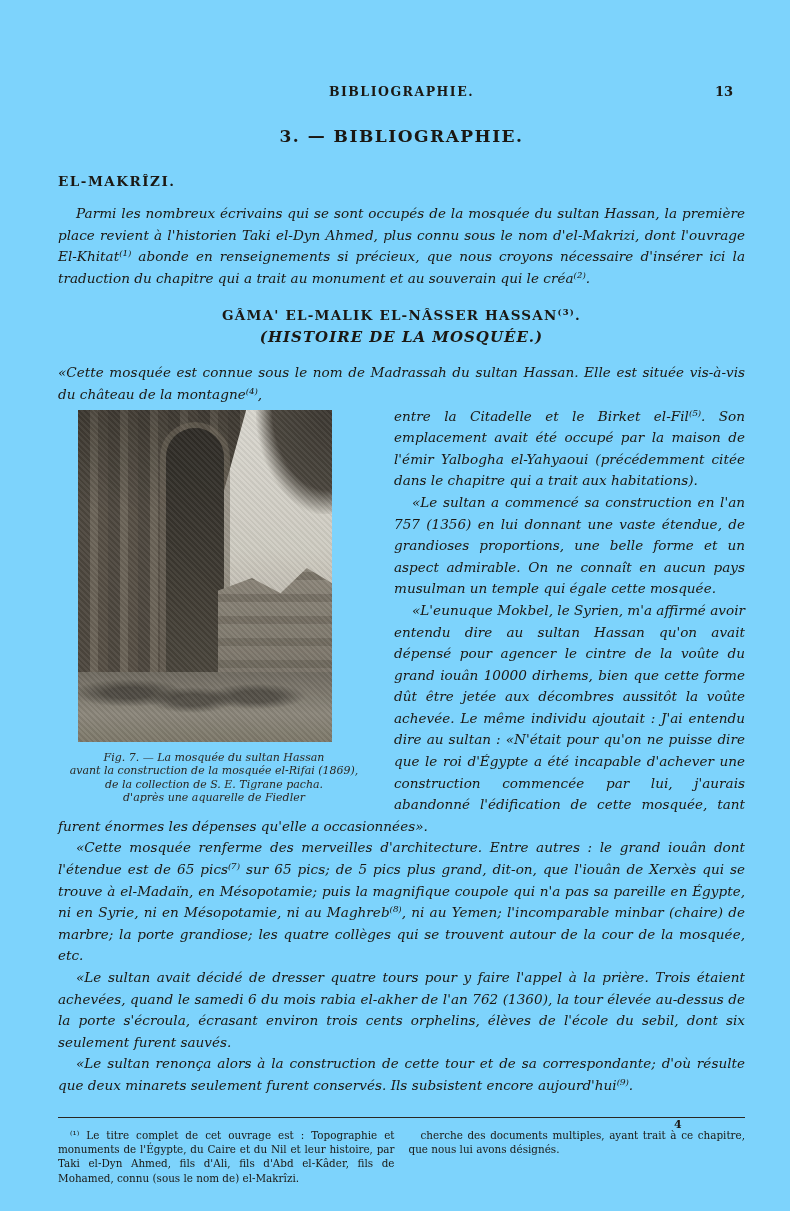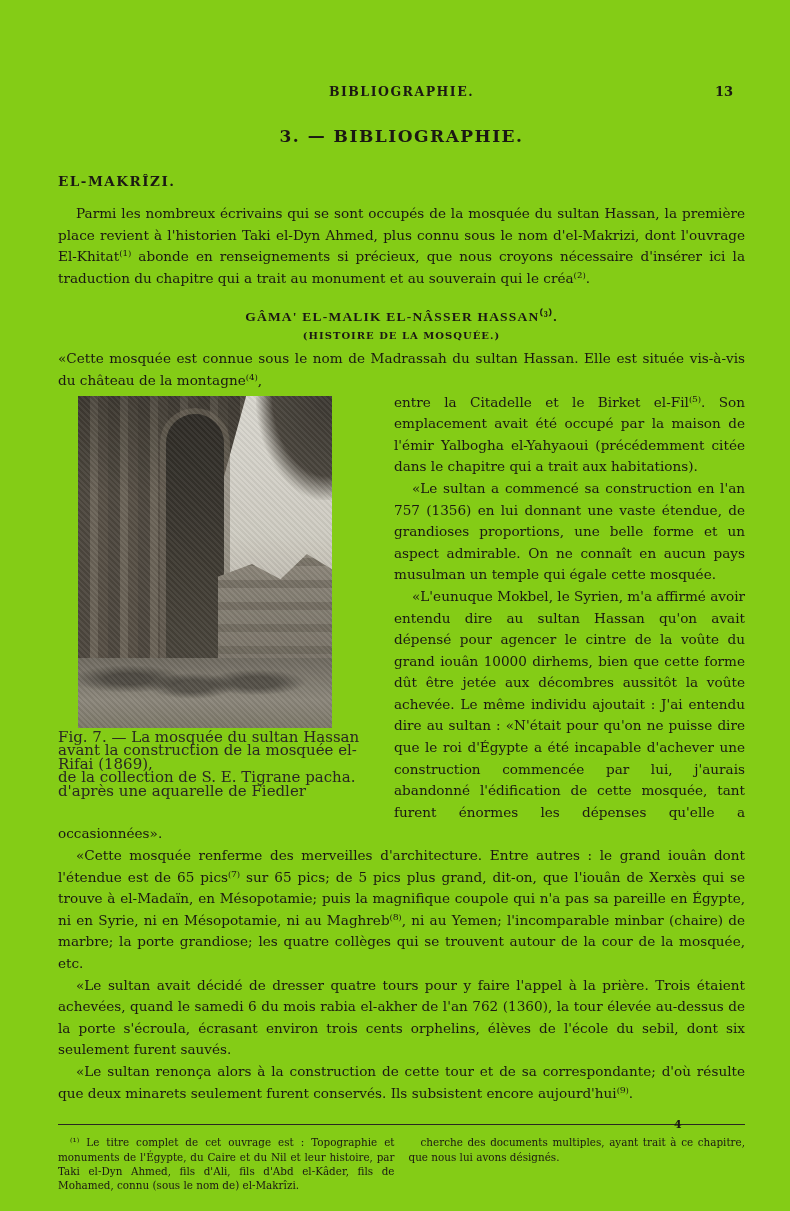--- a/index.html
+++ b/index.html
@@ -1,20 +1,20 @@
 <!DOCTYPE html>
 <html><head>
 <meta charset="utf-8">
 <style>
   html,body{margin:0;padding:0;background:#e8e6e0;}
   .page{
     position:relative;
     width:790px;height:1211px;
     margin:0 auto;
-    background:#84cc16;
+    background:#7dd3fc;
     color:#1b1813;
     font-family:"DejaVu Serif","Liberation Serif",serif;
     overflow:hidden;
   }
   .content{position:absolute;left:58px;top:0;width:687px;}
 
   
   .running{position:relative;height:16px;margin-top:84px;}
   .running .rh-title{
     position:absolute;left:0;right:0;text-align:center;
@@ -29,34 +29,34 @@
     text-align:center;font-weight:bold;font-size:17px;
     letter-spacing:1.5px;margin:26px 0 0 0;
   }
   .author{
     text-align:left;font-weight:bold;font-size:13.5px;
     letter-spacing:1.5px;margin:27px 0 0 0;
   }
 
   p{margin:0;}
   .body-text{
-    font-size:13.6px;line-height:21.6px;text-align:justify;
+    font-size:13.6px;line-height:21.6px;text-align:justify;font-style:italic;
   }
   .body-text p{text-indent:18px;}
   .body-text p.cont{text-indent:0;}
 
   .intro{margin-top:14px;}
 
   .chap-head{
     text-align:center;font-weight:bold;font-size:13.5px;
-    letter-spacing:1.2px;margin:18px 0 0 0;font-family:Liberation Serif, serif;
+    letter-spacing:1.2px;margin:18px 0 0 0;
   }
   .chap-sub{
-    text-align:center;font-weight:bold;
-    font-size:10px;letter-spacing:1px;margin:5px 0 7px 0;
+    text-align:center;font-weight:bold;font-style:italic;
+    font-size:15px;letter-spacing:1px;margin:5px 0 16px 0;
   }
 
   
   .flow{overflow:visible;}
   .figure{
     float:left;width:330px;margin:4px 6px 4px 0;
   }
   .fig-image{
     position:relative;width:254px;height:332px;margin-left:20px;
     background:#c9c6bd;overflow:hidden;
@@ -95,22 +95,22 @@
       radial-gradient(ellipse at 20% 30%,rgba(40,37,32,.55) 0 8%,rgba(40,37,32,0) 20%),
       radial-gradient(ellipse at 45% 40%,rgba(40,37,32,.5) 0 10%,rgba(40,37,32,0) 22%),
       radial-gradient(ellipse at 70% 35%,rgba(40,37,32,.5) 0 9%,rgba(40,37,32,0) 20%),
       linear-gradient(180deg,#6f6a60 0%,#8b867a 60%,#7d7869 100%);
   }
   .fig-grain{
     position:absolute;inset:0;
     background:repeating-linear-gradient(45deg,rgba(255,255,255,.05) 0 2px,rgba(0,0,0,.05) 2px 4px);
   }
   .fig-caption{
-    margin-top:3px;width:312px;text-align:left;
-    font-size:15px;line-height:13.5px;color:#2a2722;
+    margin-top:9px;width:312px;text-align:center;
+    font-size:11px;line-height:13.5px;color:#2a2722;
   }
 
   
   .fn-rule{
     border:0;border-top:1px solid #2a2722;
     margin:20px 0 10px 0;width:687px;
   }
   .footnotes{
     display:flex;gap:14px;
     font-size:10.4px;line-height:14.4px;text-align:justify;

